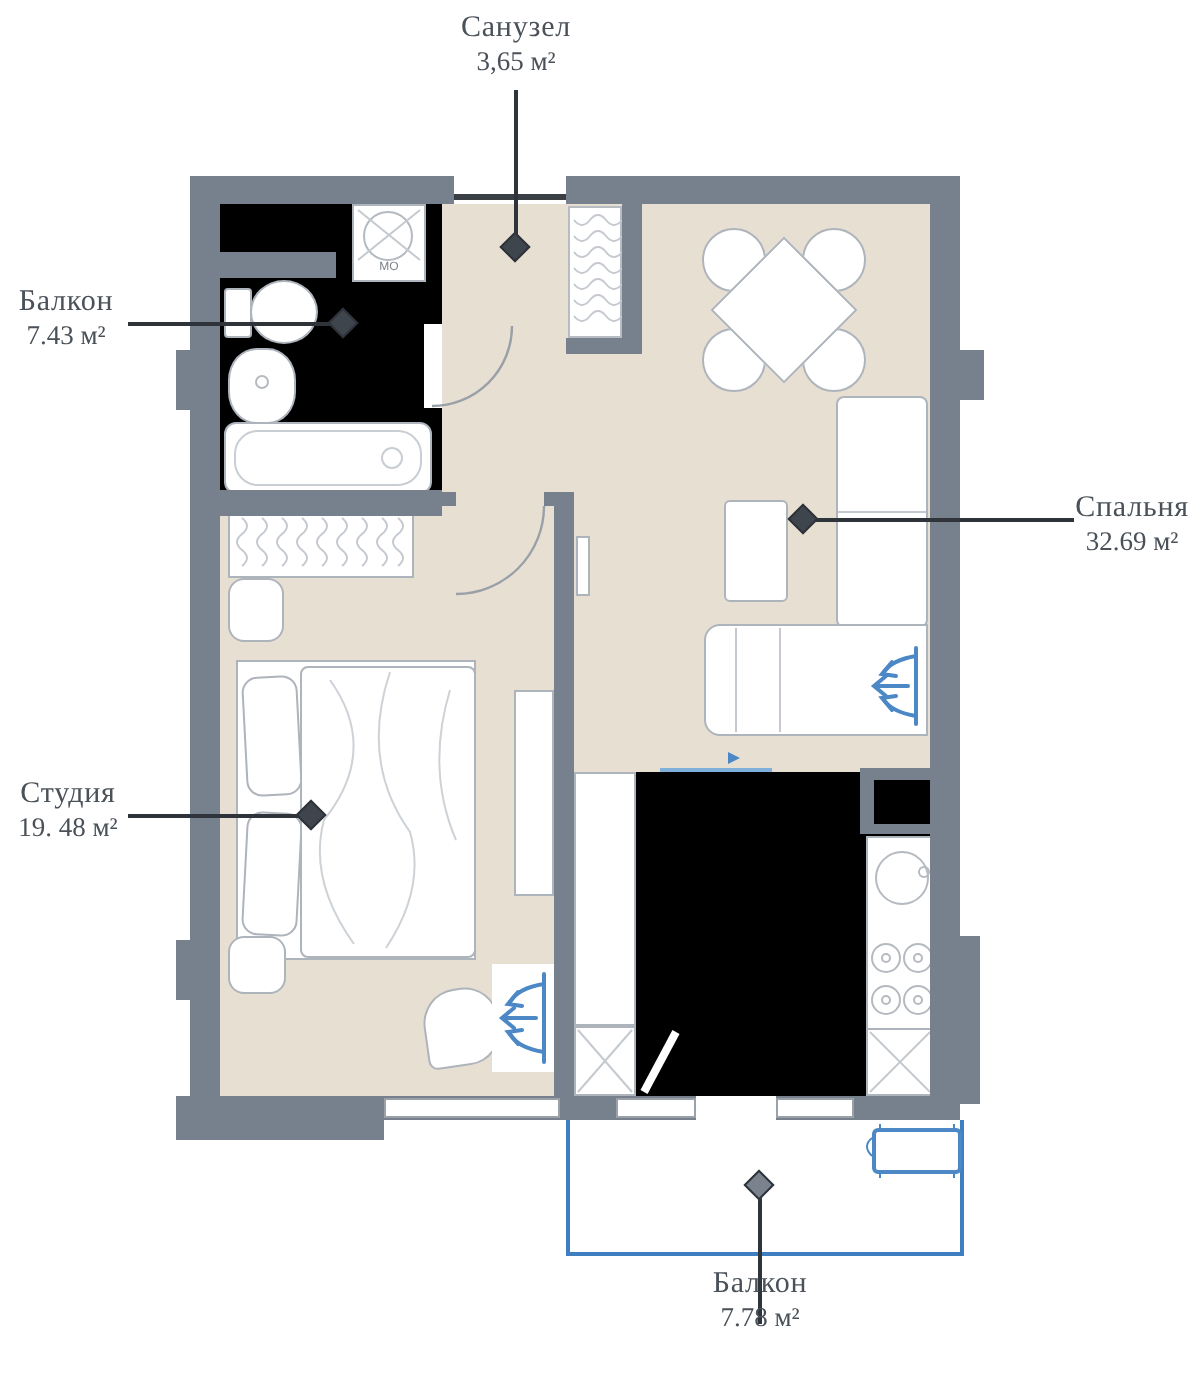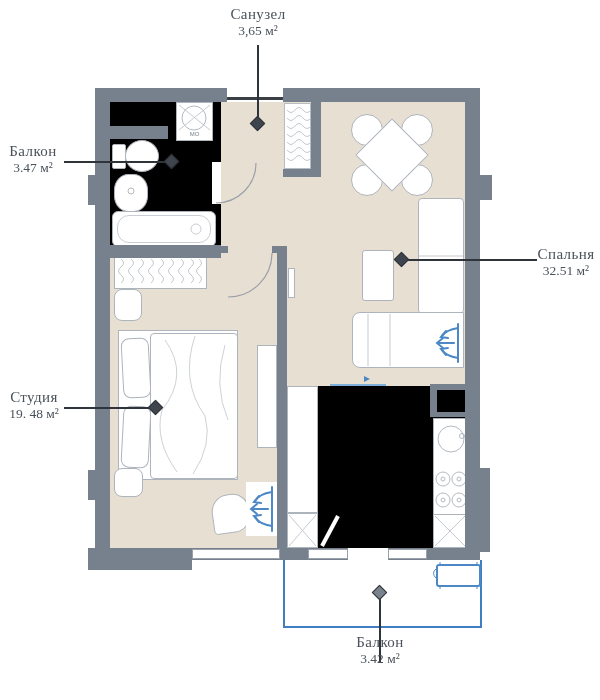--- a/index.html
+++ b/index.html
@@ -212,35 +212,35 @@
 <div class="abs marker" style="left:252px;top:118px;"></div>
 <div class="abs label" style="left:198px;top:6px;width:120px;">
   <div class="nm">Санузел</div>
   <div class="ar">3,65 м²</div>
 </div>
 
 <div class="abs leader" style="left:64px;top:161px;width:104px;height:1.5px;"></div>
 <div class="abs marker" style="left:166px;top:156px;"></div>
 <div class="abs label" style="left:0px;top:143px;width:66px;">
   <div class="nm">Балкон</div>
-  <div class="ar">3.47 м²</div>
+  <div class="ar">7.43 м²</div>
 </div>
 
 <div class="abs leader" style="left:407px;top:259px;width:130px;height:1.5px;"></div>
 <div class="abs marker" style="left:396px;top:254px;"></div>
 <div class="abs label" style="left:532px;top:246px;width:68px;">
   <div class="nm">Спальня</div>
-  <div class="ar">32.51 м²</div>
+  <div class="ar">32.69 м²</div>
 </div>
 
 <div class="abs leader" style="left:64px;top:407px;width:88px;height:1.5px;"></div>
 <div class="abs marker" style="left:150px;top:402px;"></div>
 <div class="abs label" style="left:0px;top:389px;width:68px;">
   <div class="nm">Студия</div>
   <div class="ar">19. 48 м²</div>
 </div>
 
 <div class="abs leader" style="left:379px;top:599px;width:1.5px;height:63px;"></div>
 <div class="abs marker light" style="left:374px;top:587px;"></div>
 <div class="abs label" style="left:330px;top:634px;width:100px;">
   <div class="nm">Балкон</div>
-  <div class="ar">3.42 м²</div>
+  <div class="ar">7.78 м²</div>
 </div>
 
 </body></html>

